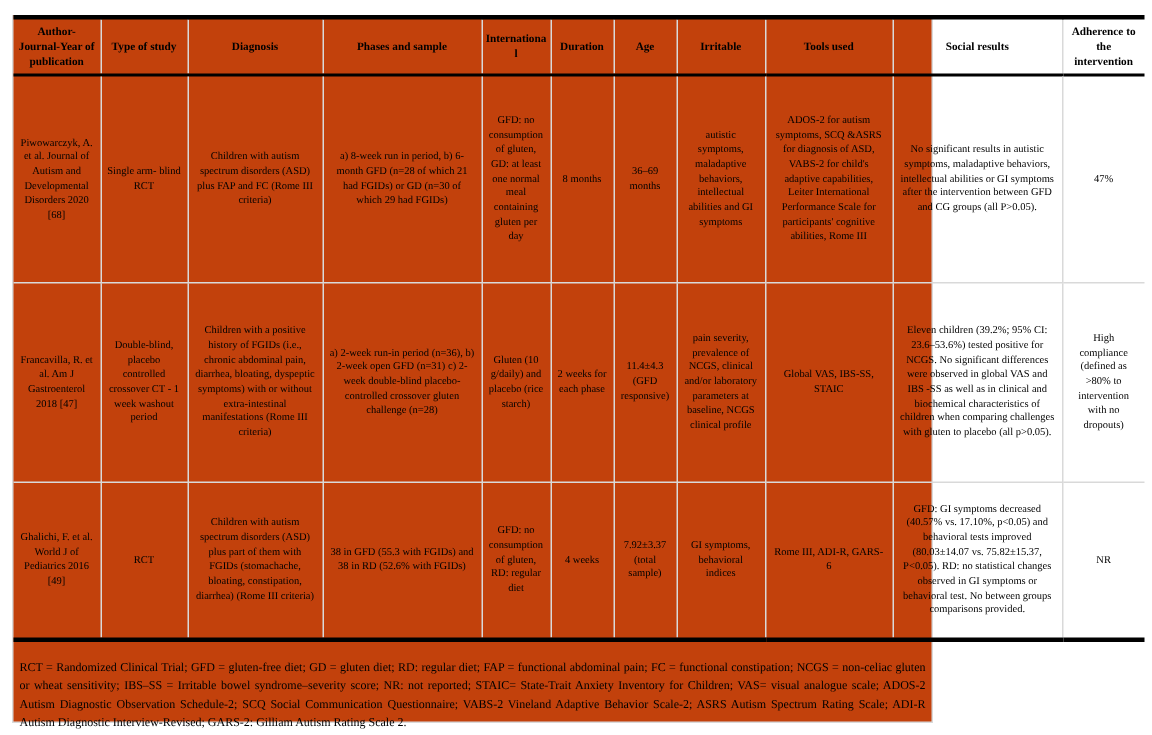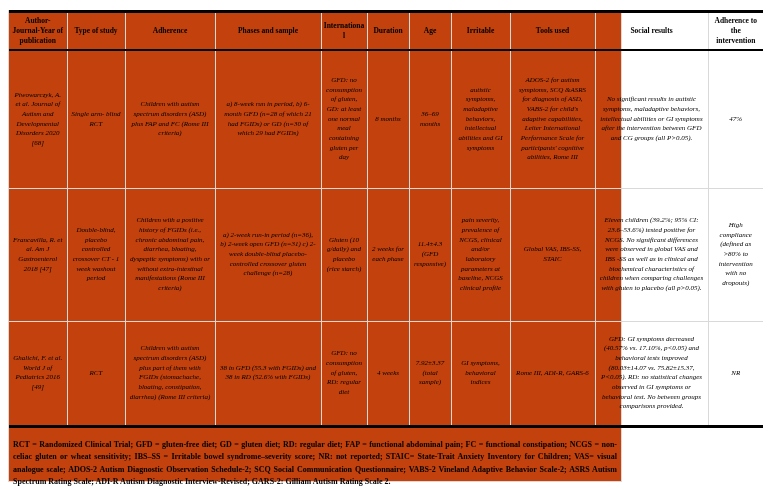--- a/index.html
+++ b/index.html
@@ -40,32 +40,30 @@
     font-size: 7.5px;
     line-height: 1.35;
     padding: 3px 2px;
     height: 32px;
   }
   table.studies tbody td {
     font-size: 7px;
     line-height: 1.38;
     padding: 3px 4px;
     border-bottom: 1px solid #d9d9d9;
-    font-style: italic;
   }
   tr.r0 { height: 138px; }
   tr.r1 { height: 133px; }
   tr.r2 { height: 105px; }
   table.studies tbody tr.r2 td { border-bottom: 3px solid #000; }
   .footnote {
     font-size: 8px;
     line-height: 1.55;
     text-align: justify;
     padding: 11px 4px 0 4px;
-    font-weight: bold;
   }
 </style>
 </head>
 <body>
 
 <div class="sheet">
 
   <table class="studies">
     <colgroup>
       <col style="width:58px">
@@ -77,21 +75,21 @@
       <col style="width:42px">
         <col style="width:59px">
         <col style="width:85px">
       <col style="width:113px">
         <col style="width:55px">
     </colgroup>
     <thead>
       <tr>
         <th>Author- Journal-Year of publication</th>
         <th>Type of study</th>
-        <th>Adherence</th>
+        <th>Diagnosis</th>
         <th>Phases and sample</th>
         <th>International</th>
         <th>Duration</th>
         <th>Age</th>
         <th>Irritable</th>
         <th>Tools used</th>
         <th>Social results</th>
         <th>Adherence to the intervention</th>
       </tr>
     </thead>

